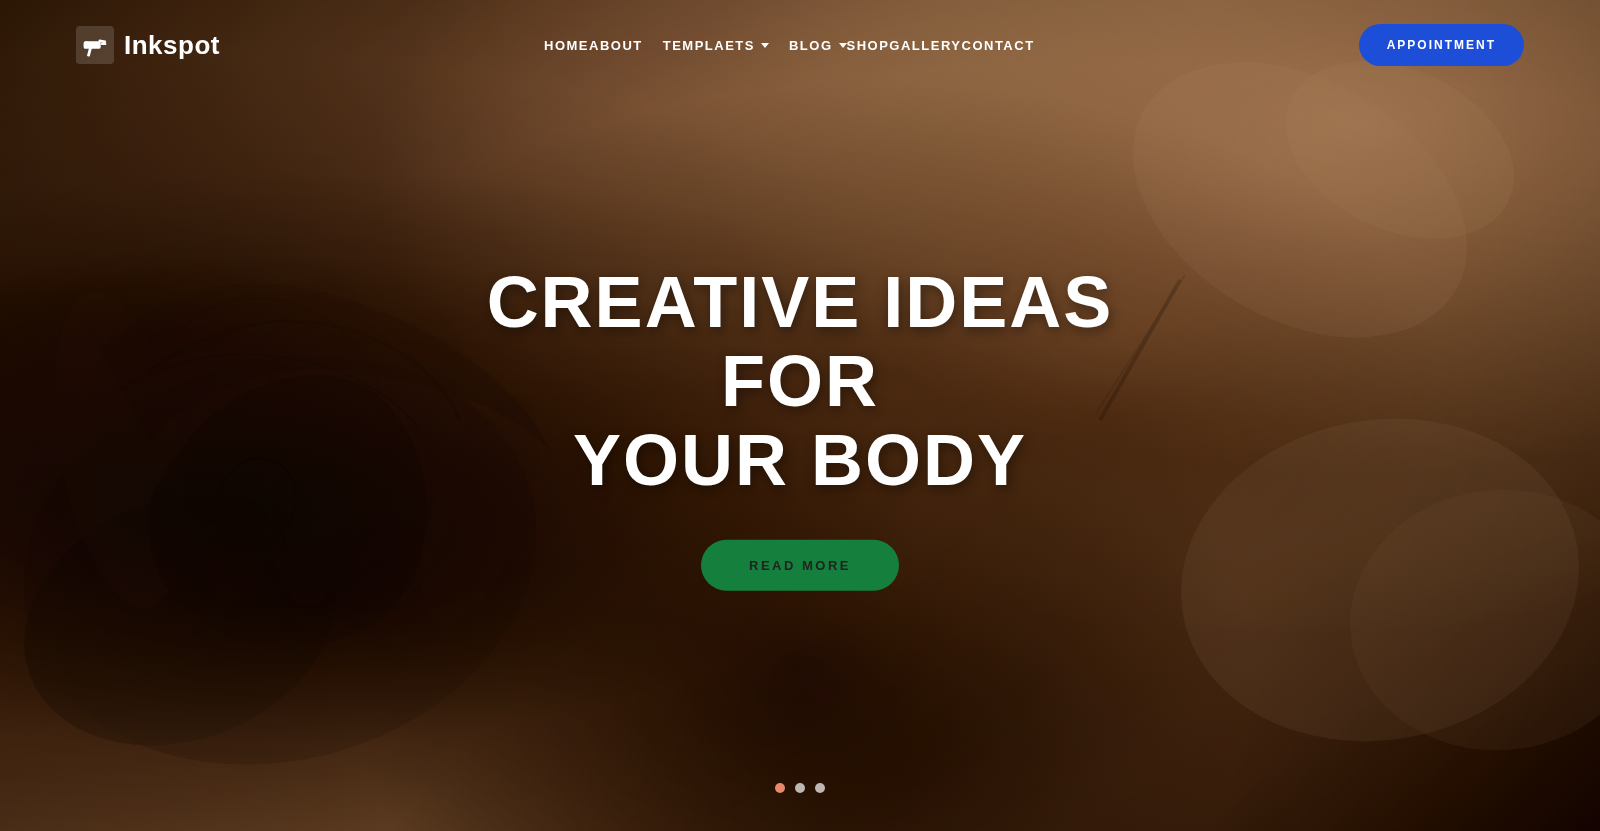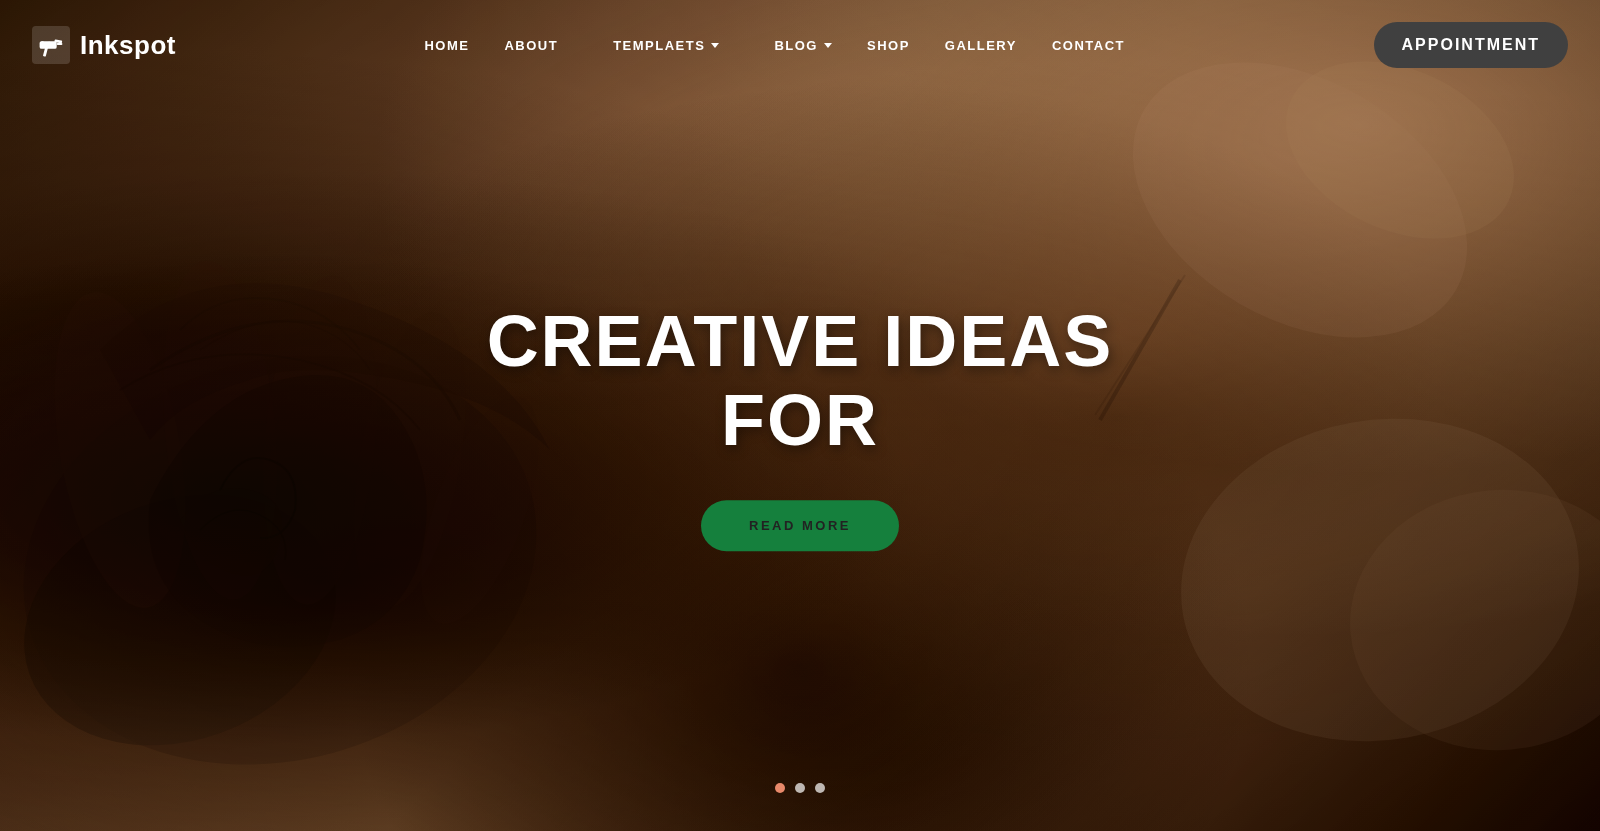--- a/index.html
+++ b/index.html
@@ -58,21 +58,21 @@
     
     .navbar {
       position: absolute;
       top: 0;
       left: 0;
       right: 0;
       z-index: 100;
       display: flex;
       align-items: center;
       justify-content: space-between;
-      padding: 0 32px;
+      padding: 0 76px;
       height: 90px;
     }
 
     .logo {
       display: flex;
       align-items: center;
       gap: 10px;
       text-decoration: none;
     }
 
@@ -84,21 +84,20 @@
     .logo-text {
       font-size: 26px;
       font-weight: 700;
       color: #ffffff;
       letter-spacing: 0.5px;
     }
 
     .nav-links {
       display: flex;
       align-items: center;
-      gap: 35px;
       list-style: none;
     }
 
     .nav-links li a {
       text-decoration: none;
       color: #ffffff;
       font-size: 13px;
       font-weight: 600;
       letter-spacing: 1.5px;
       text-transform: uppercase;
@@ -114,26 +113,26 @@
     .dropdown-arrow {
       width: 0;
       height: 0;
       border-left: 4px solid transparent;
       border-right: 4px solid transparent;
       border-top: 5px solid #ffffff;
       display: inline-block;
     }
 
     .btn-appointment {
-      background: #404040;
+      background: #1d4ed8;
       color: #ffffff;
       border: none;
       padding: 14px 28px;
       border-radius: 30px;
-      font-size: 16px;
+      font-size: 12px;
       font-weight: 700;
       letter-spacing: 2px;
       text-transform: uppercase;
       cursor: pointer;
       white-space: nowrap;
     }
 
     
     .hero-content {
       position: absolute;
@@ -310,20 +309,21 @@
         <a href="#">CONTACT</a>
       </li>
     </ul>
 
     <button class="btn-appointment">APPOINTMENT</button>
   </nav>
 
   <div class="hero-content">
     <h1 class="hero-title">
       <span>CREATIVE IDEAS FOR</span><br>
+      <span>YOUR BODY</span>
     </h1>
     <button class="btn-read-more">READ MORE</button>
   </div>
 
   <div class="slider-dots">
     <div class="dot active"></div>
     <div class="dot filled"></div>
     <div class="dot filled"></div>
   </div>
 

